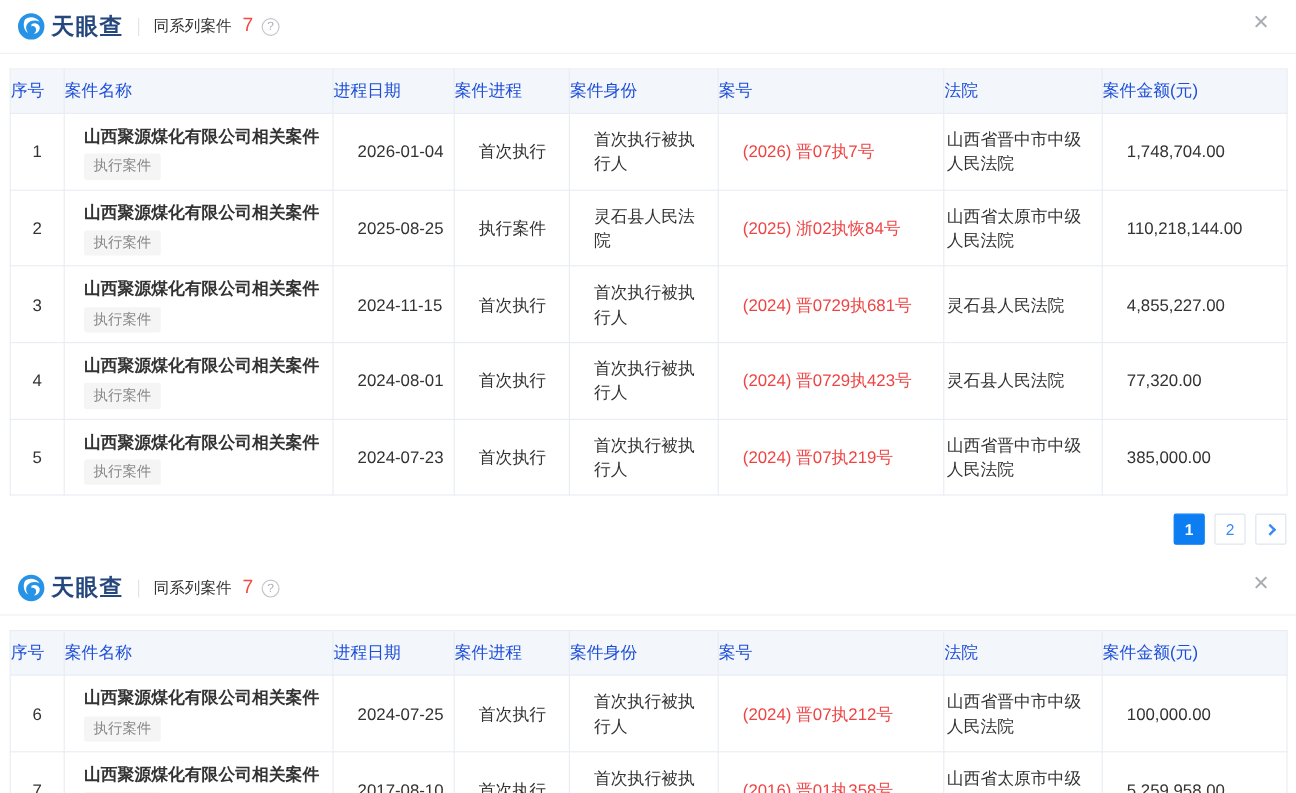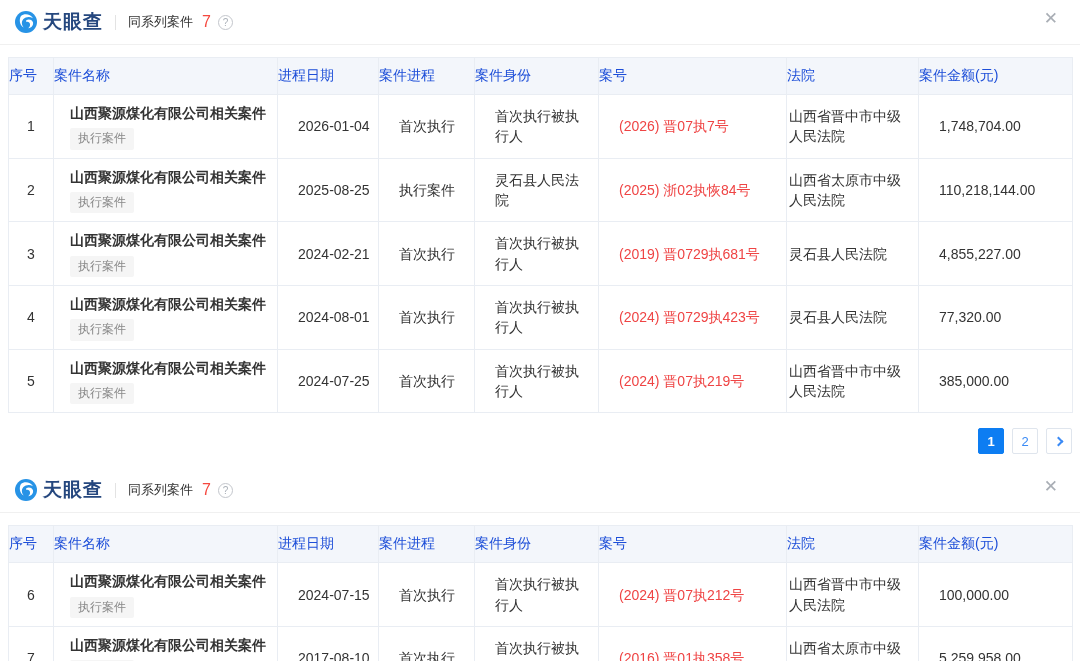--- a/index.html
+++ b/index.html
@@ -104,24 +104,24 @@
         <td><a class="case-link">(2025) 浙02执恢84号</a></td>
         <td class="court-cell">山西省太原市中级人民法院</td>
         <td>110,218,144.00</td>
       </tr>
       <tr class="data-row">
         <td class="seq">3</td>
         <td class="name-cell">
           <div class="case-name">山西聚源煤化有限公司相关案件</div>
           <span class="case-tag">执行案件</span>
         </td>
-        <td>2024-02-21</td>
-        <td>首次执行</td>
-        <td>首次执行被执行人</td>
-        <td><a class="case-link">(2019) 晋0729执681号</a></td>
+        <td>2024-11-15</td>
+        <td>首次执行</td>
+        <td>首次执行被执行人</td>
+        <td><a class="case-link">(2024) 晋0729执681号</a></td>
         <td class="court-cell">灵石县人民法院</td>
         <td>4,855,227.00</td>
       </tr>
       <tr class="data-row">
         <td class="seq">4</td>
         <td class="name-cell">
           <div class="case-name">山西聚源煤化有限公司相关案件</div>
           <span class="case-tag">执行案件</span>
         </td>
         <td>2024-08-01</td>
@@ -130,21 +130,21 @@
         <td><a class="case-link">(2024) 晋0729执423号</a></td>
         <td class="court-cell">灵石县人民法院</td>
         <td>77,320.00</td>
       </tr>
       <tr class="data-row">
         <td class="seq">5</td>
         <td class="name-cell">
           <div class="case-name">山西聚源煤化有限公司相关案件</div>
           <span class="case-tag">执行案件</span>
         </td>
-        <td>2024-07-25</td>
+        <td>2024-07-23</td>
         <td>首次执行</td>
         <td>首次执行被执行人</td>
         <td><a class="case-link">(2024) 晋07执219号</a></td>
         <td class="court-cell">山西省晋中市中级人民法院</td>
         <td>385,000.00</td>
       </tr>
     </tbody>
   </table>
 
   <div class="pagination">
@@ -196,21 +196,21 @@
         <th>案件金额(元)</th>
       </tr>
     </thead>
     <tbody>
       <tr class="data-row">
         <td class="seq">6</td>
         <td class="name-cell">
           <div class="case-name">山西聚源煤化有限公司相关案件</div>
           <span class="case-tag">执行案件</span>
         </td>
-        <td>2024-07-15</td>
+        <td>2024-07-25</td>
         <td>首次执行</td>
         <td>首次执行被执行人</td>
         <td><a class="case-link">(2024) 晋07执212号</a></td>
         <td class="court-cell">山西省晋中市中级人民法院</td>
         <td>100,000.00</td>
       </tr>
       <tr class="data-row">
         <td class="seq">7</td>
         <td class="name-cell">
           <div class="case-name">山西聚源煤化有限公司相关案件</div>

